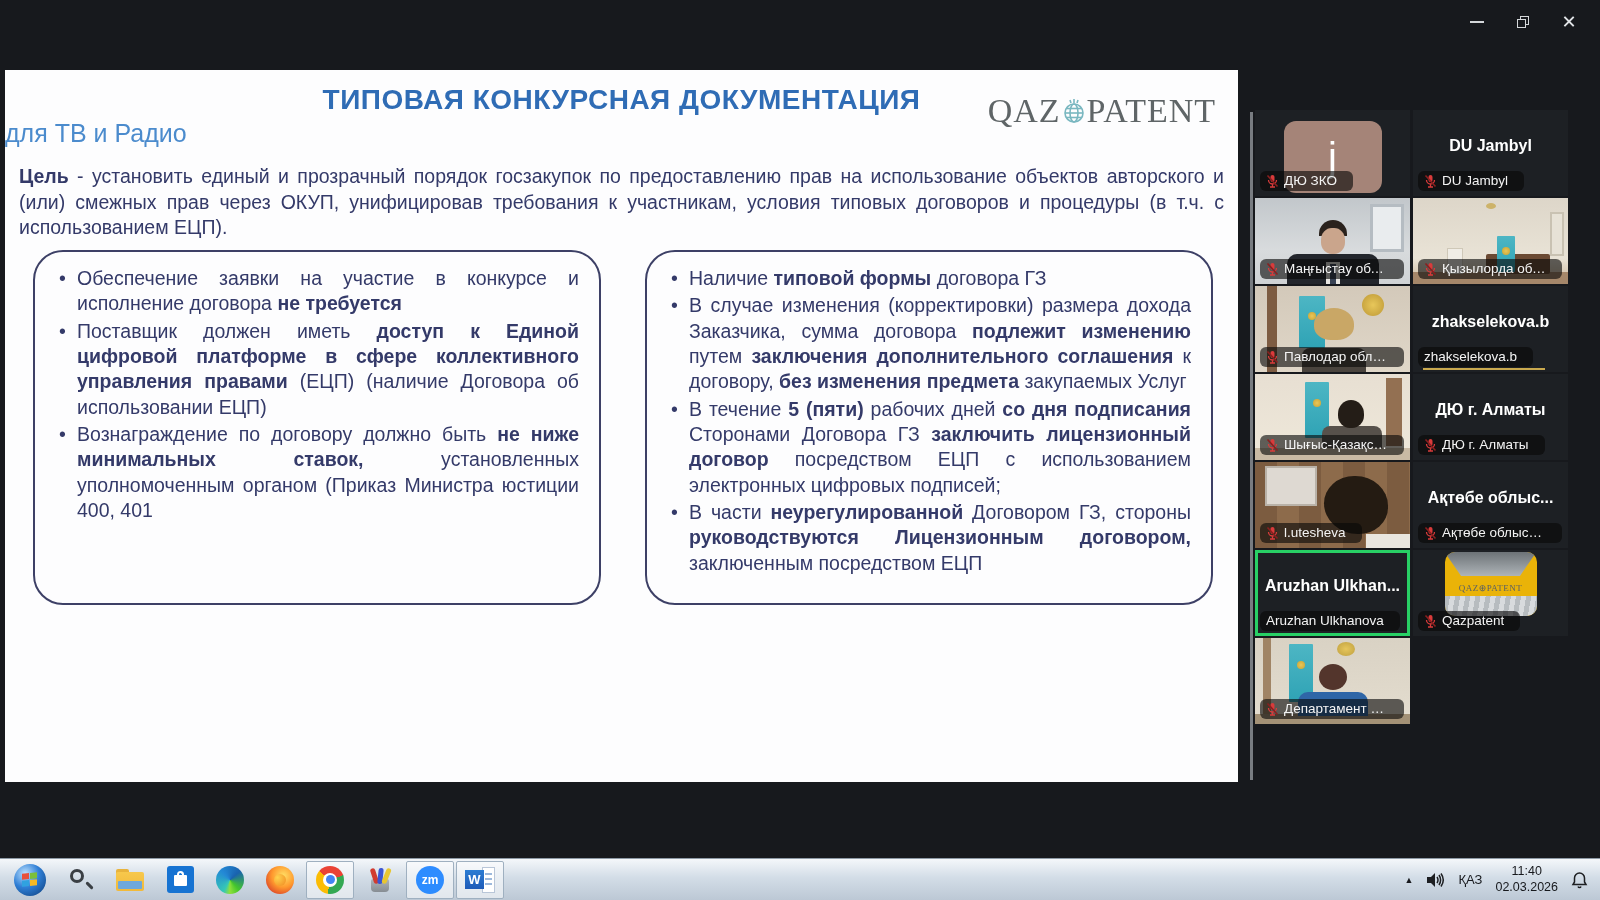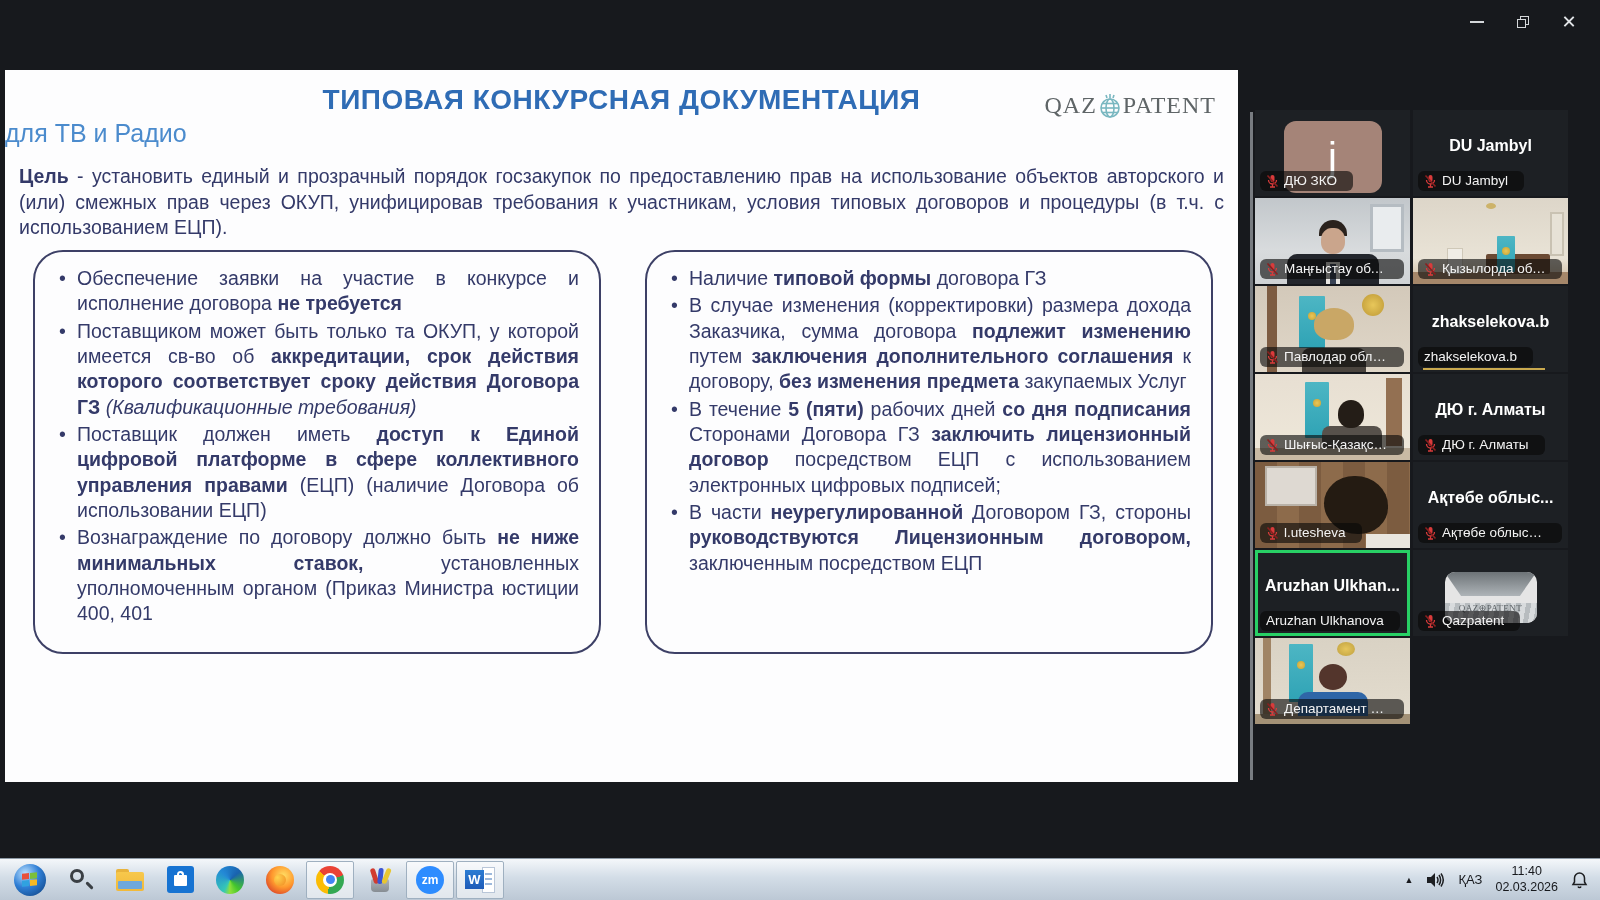--- a/index.html
+++ b/index.html
@@ -16,28 +16,28 @@
   .wc .restore-glyph i{position:absolute;border:1.5px solid #d4d7da;width:9px;height:9px;display:block;}
   .wc .restore-glyph i:first-child{left:3px;top:0;background:#17191d;}
   .wc .restore-glyph i:last-child{left:0;top:3px;background:#17191d;}
   .wc .close-glyph{color:#e3e6e9;font-size:18px;line-height:1;}
 
   
   .slide{position:absolute;left:5px;top:70px;width:1233px;height:712px;background:#fdfdfe;color:#343a69;}
   .slide-title{margin-top:14px;text-align:center;font-size:28px;font-weight:800;letter-spacing:.5px;color:#2f6cb5;}
   .slide-subtitle{font-size:25px;color:#4b8bcd;margin-top:3px;}
   .qlogo{position:absolute;right:22px;top:22px;display:flex;align-items:center;
-         font-family:"Liberation Serif",serif;font-size:24px;color:#5f6567;letter-spacing:1px;}
+         font-family:"Liberation Serif",serif;font-size:34px;color:#5f6567;letter-spacing:1px;}
   .qlogo svg{margin:0 1px;}
   .goal{margin:16px 14px 0 14px;font-size:19.5px;line-height:1.32;text-align:justify;}
   .goal b{font-weight:bold;}
   .col{position:absolute;top:180px;width:568px;}
   .col-left{left:28px;} .col-right{left:640px;}
   .col h2{margin:0 0 6px 0;text-align:center;font-size:23px;font-weight:bold;color:#333a66;}
-  .box{border:2.5px solid #3d4066;border-radius:30px;height:404px;padding:14px 20px 29px 16px;overflow:hidden;}
+  .box{border:2.5px solid #3d4066;border-radius:30px;height:355px;padding:14px 20px 29px 16px;overflow:hidden;}
   ul.bullets{list-style:none;margin:0;padding:0;font-size:19.5px;line-height:1.3;text-align:justify;text-align-last:left;}
   ul.bullets li{position:relative;padding-left:26px;margin:0 0 2px 0;}
   ul.bullets li::before{content:"\2022";position:absolute;left:8px;top:0;}
   ul.bullets b{font-weight:bold;} ul.bullets i{font-style:italic;}
 
   
   .vdivider{position:absolute;left:1250px;top:112px;width:3px;height:668px;background:#c9ced4;opacity:.55;}
 
   
   .sidebar{position:absolute;left:1255px;top:110px;width:314px;}
@@ -92,22 +92,22 @@
   .wcu-hair{right:22px;top:14px;width:64px;height:58px;background:#241b12;border-radius:48% 52% 46% 54%;}
   .wcu-face{right:42px;top:44px;width:20px;height:16px;background:#caa183;border-radius:50%;}
   .wcu-pap{right:0;bottom:0;width:44px;height:14px;background:#e9e6df;}
   .scene.woman-blue{background:linear-gradient(180deg,#d9d2c4,#e4ddcf);}
   .wb-col{left:8px;top:0;bottom:0;width:8px;background:#a08465;}
   .wb-flag{left:34px;top:6px;width:24px;height:58px;}
   .wb-emb{left:50%;top:4px;margin-left:4px;width:18px;height:14px;background:radial-gradient(#e6c65c,#bfa040);border-radius:50%;}
   .wb-hair{left:50%;top:26px;margin-left:-14px;width:28px;height:26px;background:#53352c;border-radius:50%;}
   .wb-body{left:50%;bottom:8px;margin-left:-35px;width:70px;height:24px;background:#2f66a7;border-radius:10px 10px 0 0;}
   .wb-desk{left:0;right:0;bottom:0;height:10px;background:#a39176;}
-  .logo-card{position:absolute;left:50%;top:22px;transform:translateX(-50%);width:92px;height:51px;
-             background:#e5e5e5;border-radius:10px;overflow:hidden;}
+  .logo-card{position:absolute;left:50%;top:2px;transform:translateX(-50%);width:92px;height:64px;
+             background:#eab308;border-radius:10px;overflow:hidden;}
   .lc-top{position:absolute;left:0;right:0;top:0;height:24px;background:linear-gradient(180deg,#6d7377,#aeb4b8);
           clip-path:polygon(0 0,100% 0,82% 100%,18% 100%);}
   .lc-floor{position:absolute;left:0;right:0;bottom:0;height:20px;
             background:repeating-linear-gradient(100deg,#b7bcbf 0 5px,#d8dbdd 5px 10px);}
   .lc-text{position:absolute;left:0;right:0;top:31px;text-align:center;
            font-family:"Liberation Serif",serif;font-size:9px;color:#5a6064;letter-spacing:.5px;}
 
   
   .taskbar{position:absolute;left:0;bottom:0;width:100%;height:42px;
            background:linear-gradient(180deg,#f4f7fa,#d3dde7 45%,#bcc8d5);
@@ -201,21 +201,20 @@
         </g>
       </svg>
       <span>PATENT</span>
     </div>
     <div class="goal"><b>Цель</b><span> - установить единый и прозрачный порядок госзакупок по предоставлению прав на использование объектов авторского и (или) смежных прав через ОКУП, унифицировав требования к участникам, условия типовых договоров и процедуры (в т.ч. с использованием ЕЦП).</span></div>
 
     <div class="col col-left">
       <div class="box">
         <ul class="bullets">
             <li><span>Обеспечение заявки на участие в конкурсе и исполнение договора </span><b>не требуется</b></li>
-            <li><span>Поставщиком может быть только та ОКУП, у которой имеется св-во об </span><b>аккредитации, срок действия которого соответствует сроку действия Договора ГЗ </b><i>(Квалификационные требования)</i></li>
             <li><span>Поставщик должен иметь </span><b>доступ к Единой цифровой платформе в сфере коллективного управления правами</b><span> (ЕЦП) (наличие Договора об использовании ЕЦП)</span></li>
             <li><span>Вознаграждение по договору должно быть </span><b>не ниже минимальных ставок,</b><span> установленных уполномоченным органом (Приказ Министра юстиции 400, 401</span></li>
           </ul>
       </div>
     </div>
 
     <div class="col col-right">
       <div class="box">
         <ul class="bullets">
             <li><span>Наличие </span><b>типовой формы</b><span> договора ГЗ</span></li>

